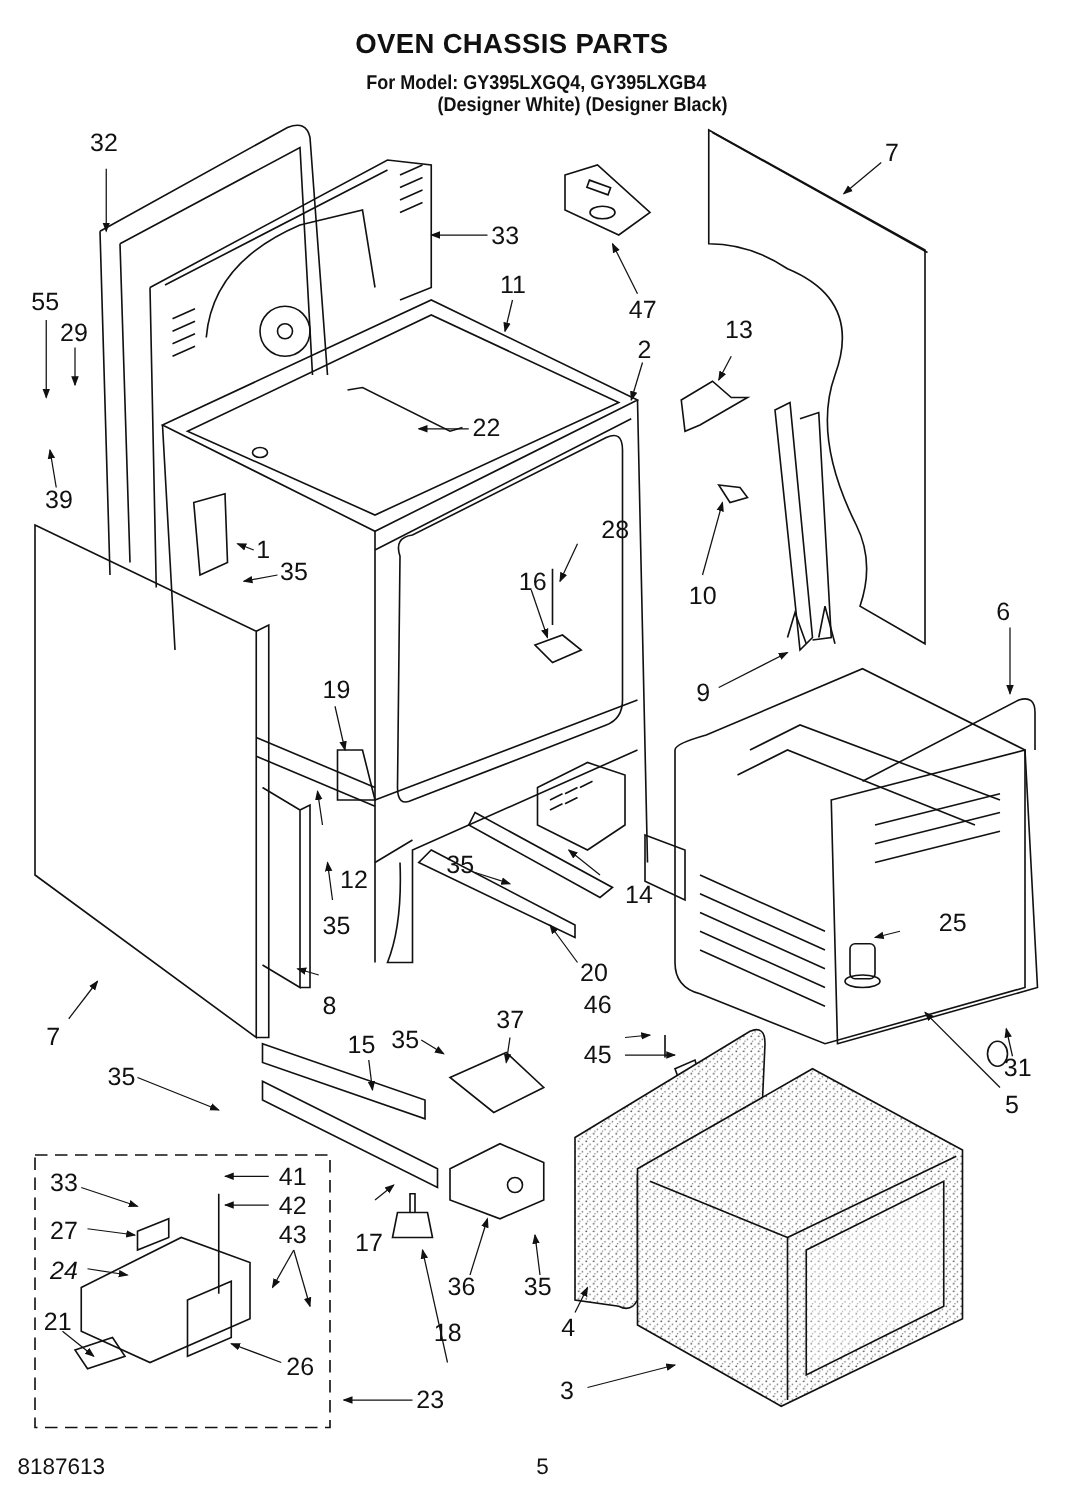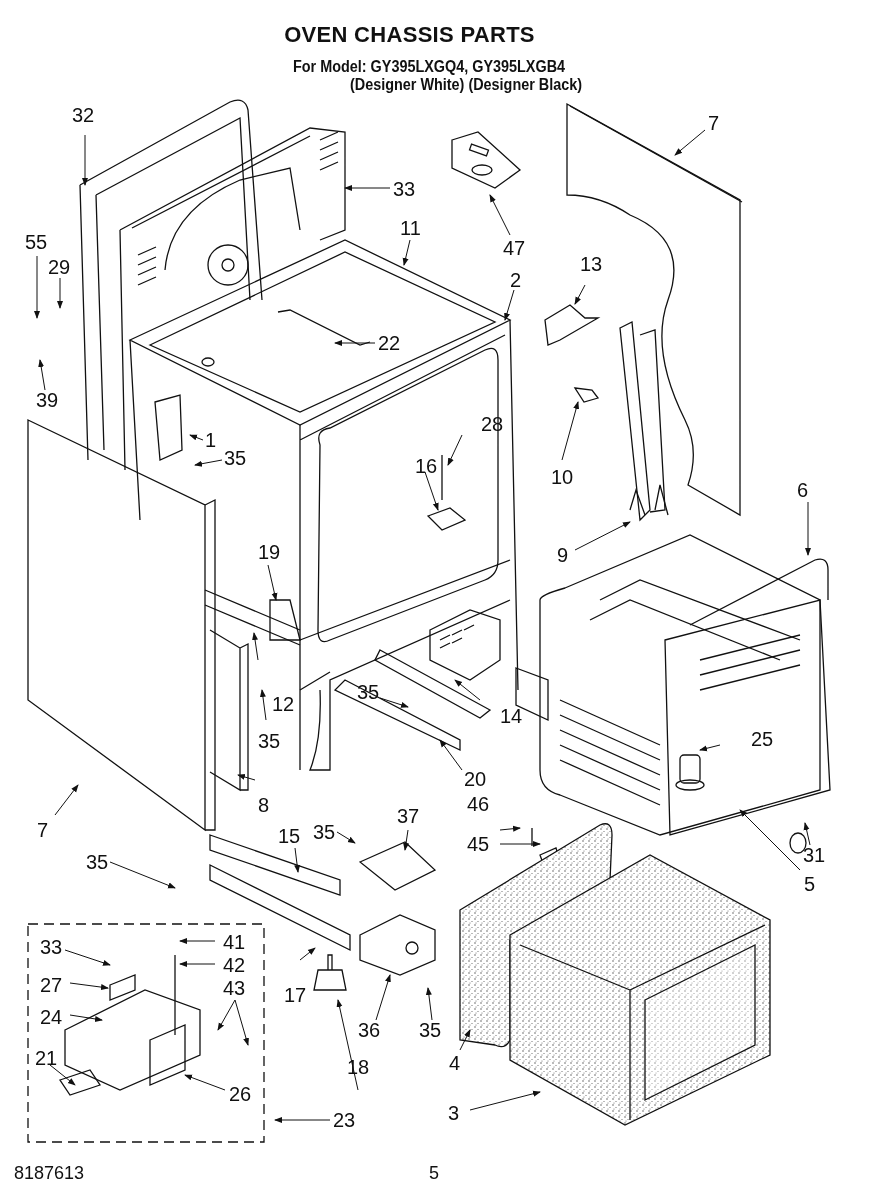--- a/index.html
+++ b/index.html
@@ -231,21 +231,21 @@
 <div class="callout" style="left:804px;top:874px;">5</div>
 <div class="callout" style="left:86px;top:852px;">35</div>
 <div class="callout" style="left:278px;top:826px;">15</div>
 <div class="callout" style="left:313px;top:822px;">35</div>
 <div class="callout" style="left:397px;top:806px;">37</div>
 <div class="callout" style="left:40px;top:937px;">33</div>
 <div class="callout" style="left:223px;top:932px;">41</div>
 <div class="callout" style="left:223px;top:955px;">42</div>
 <div class="callout" style="left:40px;top:975px;">27</div>
 <div class="callout" style="left:223px;top:978px;">43</div>
-<div class="callout" style="left:40px;top:1007px;">24</div>
+<div class="callout" style="left:40px;top:1007px;font-style:italic;">24</div>
 <div class="callout" style="left:284px;top:985px;">17</div>
 <div class="callout" style="left:358px;top:1020px;">36</div>
 <div class="callout" style="left:419px;top:1020px;">35</div>
 <div class="callout" style="left:35px;top:1048px;">21</div>
 <div class="callout" style="left:229px;top:1084px;">26</div>
 <div class="callout" style="left:347px;top:1057px;">18</div>
 <div class="callout" style="left:449px;top:1053px;">4</div>
 <div class="callout" style="left:333px;top:1110px;">23</div>
 <div class="callout" style="left:448px;top:1103px;">3</div>
 

